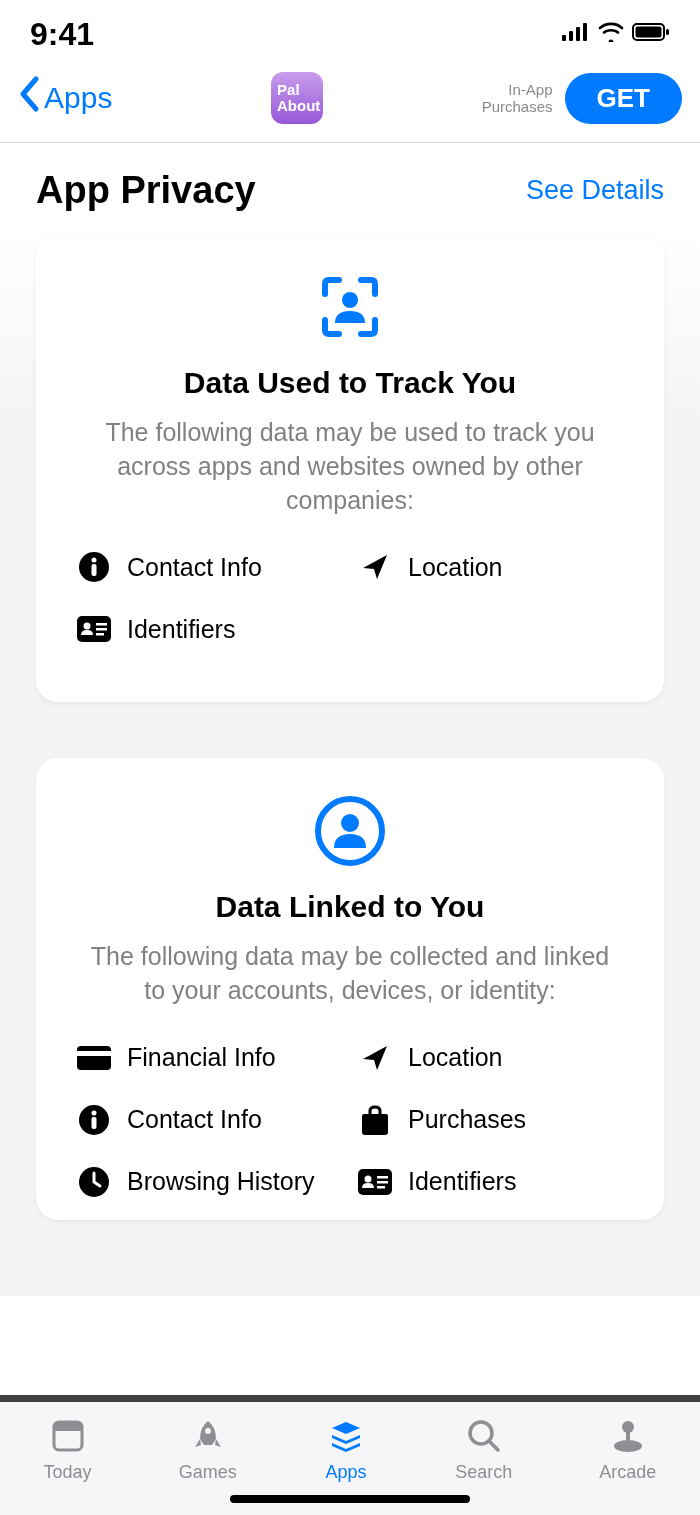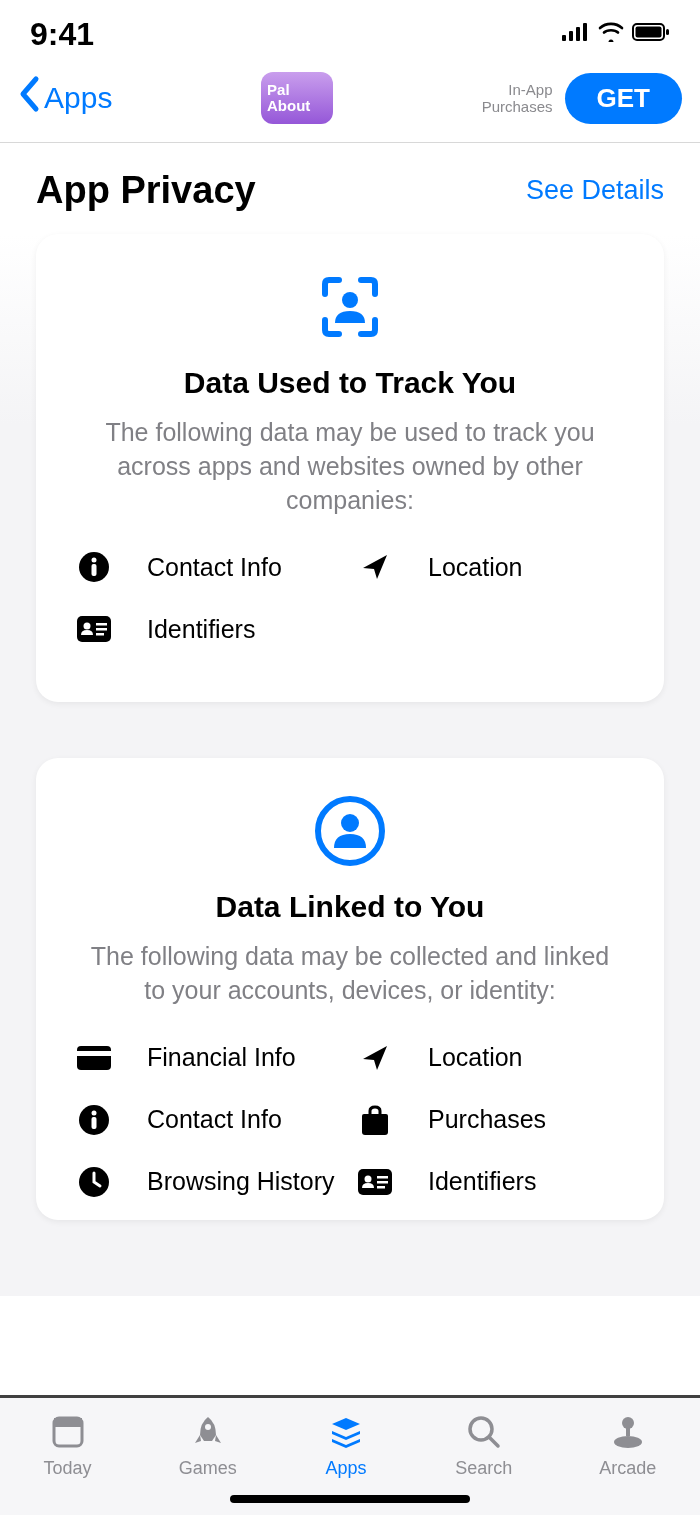--- a/index.html
+++ b/index.html
@@ -48,21 +48,21 @@
     .back-chevron {
       font-size: 40px;
       font-weight: 500;
       margin-right: 4px;
     }
     .nav-center {
       display: flex;
       align-items: center;
     }
     .app-icon {
-      width: 72px;
+      width: 52px;
       height: 52px;
       border-radius: 12px;
       background: linear-gradient(180deg, #c99eed 0%, #9557d8 100%);
       display: flex;
       flex-direction: column;
       justify-content: center;
       padding-left: 6px;
       color: #fff;
       font-size: 15px;
       font-weight: 600;
@@ -150,42 +150,42 @@
       padding: 0 10px;
     }
     .data-grid {
       display: grid;
       grid-template-columns: 1fr 1fr;
       gap: 26px 14px;
     }
     .data-item {
       display: flex;
       align-items: center;
-      gap: 35px;
+      gap: 15px;
     }
     .data-item-icon {
       width: 36px;
       height: 36px;
       display: flex;
       align-items: center;
       justify-content: center;
       flex-shrink: 0;
     }
     .data-item-label {
       font-size: 25px;
       color: #000;
     }
     .tab-bar {
       position: absolute;
       bottom: 0;
       left: 0;
       right: 0;
       height: 120px;
       background: #f6f6f8;
-      border-top: 3px solid #404040;
+      border-top: 7px solid #404040;
       display: flex;
       justify-content: space-around;
       padding-top: 12px;
     }
     .tab {
       display: flex;
       flex-direction: column;
       align-items: center;
       gap: 4px;
       color: #8e8e93;

